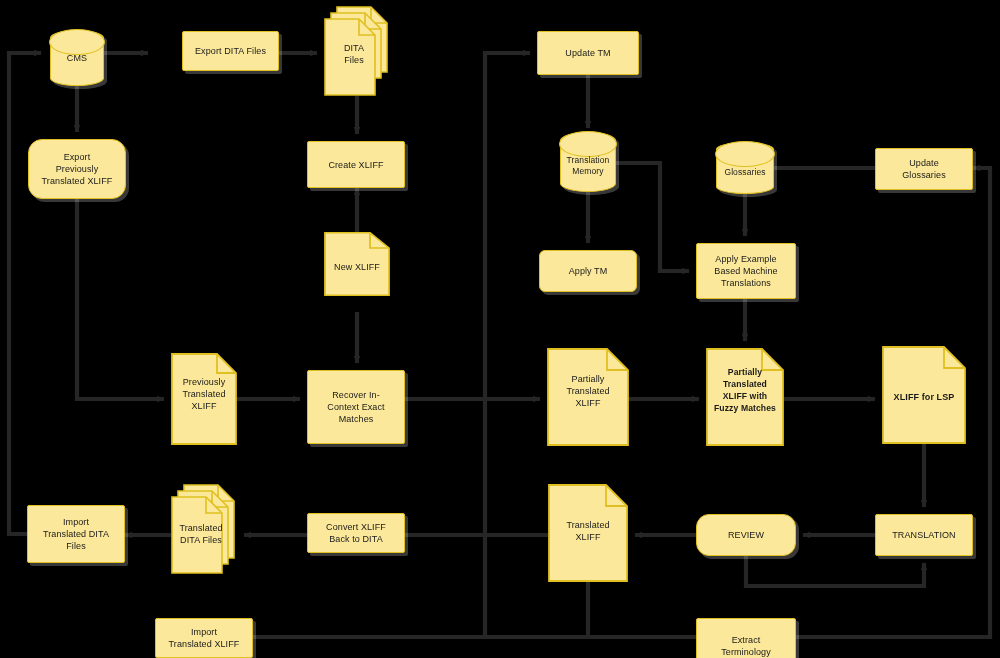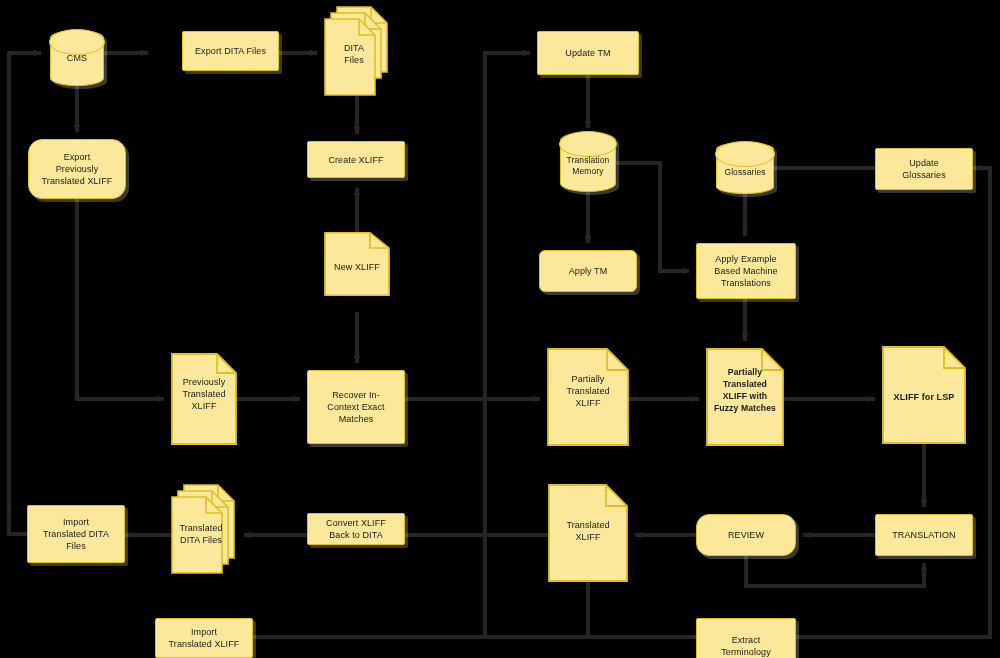--- a/index.html
+++ b/index.html
@@ -186,21 +186,21 @@
   <div class="node shape-box" style="left:537px; top:31px; width:102px; height:44px;">
     <span class="lbl">Update TM</span>
   </div>
 
   <div class="node shape-box" style="left:28px; top:139px; width:98px; height:60px;border-radius:14px;">
     <span class="lbl" style="white-space:pre-line;">Export
 Previously
 Translated XLIFF</span>
   </div>
 
-  <div class="node shape-box" style="left:307px; top:141px; width:98px; height:37px;">
+  <div class="node shape-box" style="left:307px; top:141px; width:98px; height:47px;">
     <span class="lbl">Create XLIFF</span>
   </div>
 
   <div class="node shape-cylinder" style="left:560px; top:132px; width:56px; height:60px;">
     <div class="top-ellipse"></div>
     <span class="lbl" style="white-space:pre-line; margin-top:8px; font-size:8.5px; line-height:11px;">Translation
 Memory</span>
   </div>
 
   <div class="node shape-cylinder" style="left:716px; top:142px; width:58px; height:52px;">
@@ -288,21 +288,21 @@
       <path d="M47,1 L47,17 L63,17" fill="none" stroke="#e0c020" stroke-width="1.6"></path>
       <path d="M7,18 L7,7 L41,7 L57,23 L57,80 L7,80 z" fill="#fbe89a" stroke="#e0c020" stroke-width="1.6"></path>
       <path d="M41,7 L41,23 L57,23" fill="none" stroke="#e0c020" stroke-width="1.6"></path>
       <path d="M1,13 L35,13 L51,29 L51,89 L1,89 z" fill="#fbe89a" stroke="#e0c020" stroke-width="1.6"></path>
       <path d="M35,13 L35,29 L51,29" fill="none" stroke="#e0c020" stroke-width="1.6"></path>
     </svg>
     <span class="lbl" style="position:absolute; left:1px; top:38px; width:50px; white-space:pre-line;">Translated
 DITA  Files</span>
   </div>
 
-  <div class="node shape-box" style="left:307px; top:513px; width:98px; height:32px;">
+  <div class="node shape-box" style="left:307px; top:513px; width:98px; height:40px;">
     <span class="lbl" style="white-space:pre-line;">Convert XLIFF
 Back to DITA</span>
   </div>
 
   <div class="node shape-doc" style="left:548px; top:484px; width:80px; height:98px;">
     <svg class="docsvg" viewBox="0 0 80 98" preserveAspectRatio="none">
       <path d="M1,1 L58,1 L79,22 L79,97 L1,97 z" fill="#fbe89a" stroke="#e0c020" stroke-width="1.8"></path>
       <path d="M58,1 L58,22 L79,22" fill="none" stroke="#e0c020" stroke-width="1.8"></path>
     </svg>
     <span class="lbl" style="position:relative; white-space:pre-line; margin-top:-4px;">Translated

